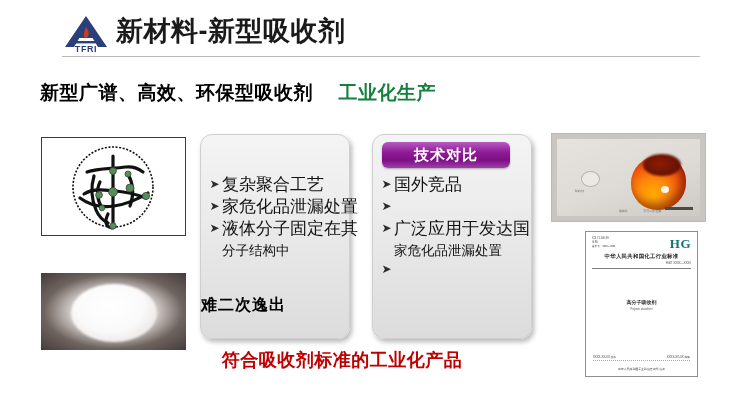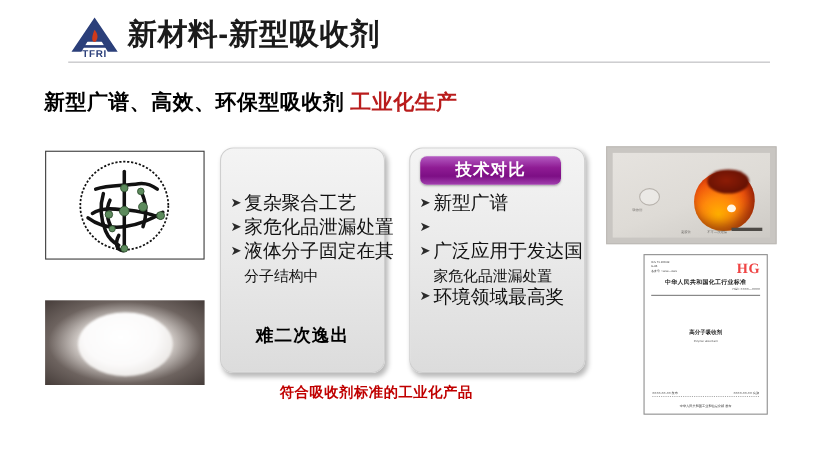--- a/index.html
+++ b/index.html
@@ -50,23 +50,23 @@
   }
   #subtitle-main {
     font-size: 19px;
     font-weight: bold;
     color: #000000;
     letter-spacing: 0.5px;
   }
   #subtitle-accent {
     font-size: 19px;
     font-weight: bold;
-    color: #b91c1c;
+    color: #15803d;
     letter-spacing: 0.5px;
-    margin-left: 1px;
+    margin-left: 21px;
   }
 
   
   #molecule-image {
     position: absolute;
     left: 41px; top: 137px;
     width: 145px; height: 99px;
     background: #ffffff;
     border: 1px solid #3a3a3a;
     box-sizing: border-box;
@@ -168,21 +168,21 @@
   #doc-codes {
     font-size: 2.6px;
     line-height: 1.5;
     color: #3a3a3a;
     white-space: pre-line;
   }
   #doc-hg {
     font-family: "Liberation Serif", "DejaVu Serif", serif;
     font-size: 13px;
     font-weight: bold;
-    color: #ef4444;
+    color: #0f766e;
     letter-spacing: 0.5px;
     line-height: 1;
   }
   #doc-national {
     margin-top: 3px;
     text-align: center;
     font-size: 5.4px;
     font-weight: bold;
     color: #1b1b1b;
     letter-spacing: .3px;
@@ -296,34 +296,33 @@
     margin-left: 15px;
     font-size: 13.5px;
     line-height: 19px;
     color: #111111;
     white-space: nowrap;
   }
   #panel-emphasis {
     position: absolute;
     left: 0; right: 0;
     bottom: 22px;
-    text-align: center;
     font-size: 16px;
     font-weight: bold;
     color: #000000;
     letter-spacing: 1px;
   }
 
   
   #footer-banner {
     position: absolute;
     left: 196px; top: 348px;
     width: 292px;
     text-align: center;
-    font-size: 13px;
+    font-size: 18px;
     font-weight: bold;
     color: #c00000;
     letter-spacing: .5px;
     white-space: nowrap;
   }
 </style>
 </head>
 <body>
 
 <div id="slide-header">
@@ -429,30 +428,29 @@
 
   <div id="panel-emphasis">难二次逸出</div>
 </div>
 
 <div class="panel" id="panel-comparison">
   <div class="panel-header" id="header-comparison">技术对比</div>
 
   <div class="bullet-list">
     <div class="bullet-item">
       <span class="bullet-glyph">➤</span>
-      <span class="bullet-text">新型广谱</span>
+      <span class="bullet-text">国外竞品</span>
     </div>
     <div class="bullet-item">
       <span class="bullet-glyph">➤</span>
     </div>
     <div class="bullet-item">
       <span class="bullet-glyph">➤</span>
       <span class="bullet-text">广泛应用于发达国</span>
     </div>
     <div class="bullet-cont">家危化品泄漏处置</div>
     <div class="bullet-item">
       <span class="bullet-glyph">➤</span>
-      <span class="bullet-text">环境领域最高奖</span>
     </div>
   </div>
 </div>
 
 <div id="footer-banner">符合吸收剂标准的工业化产品</div>
 
 </body></html>

